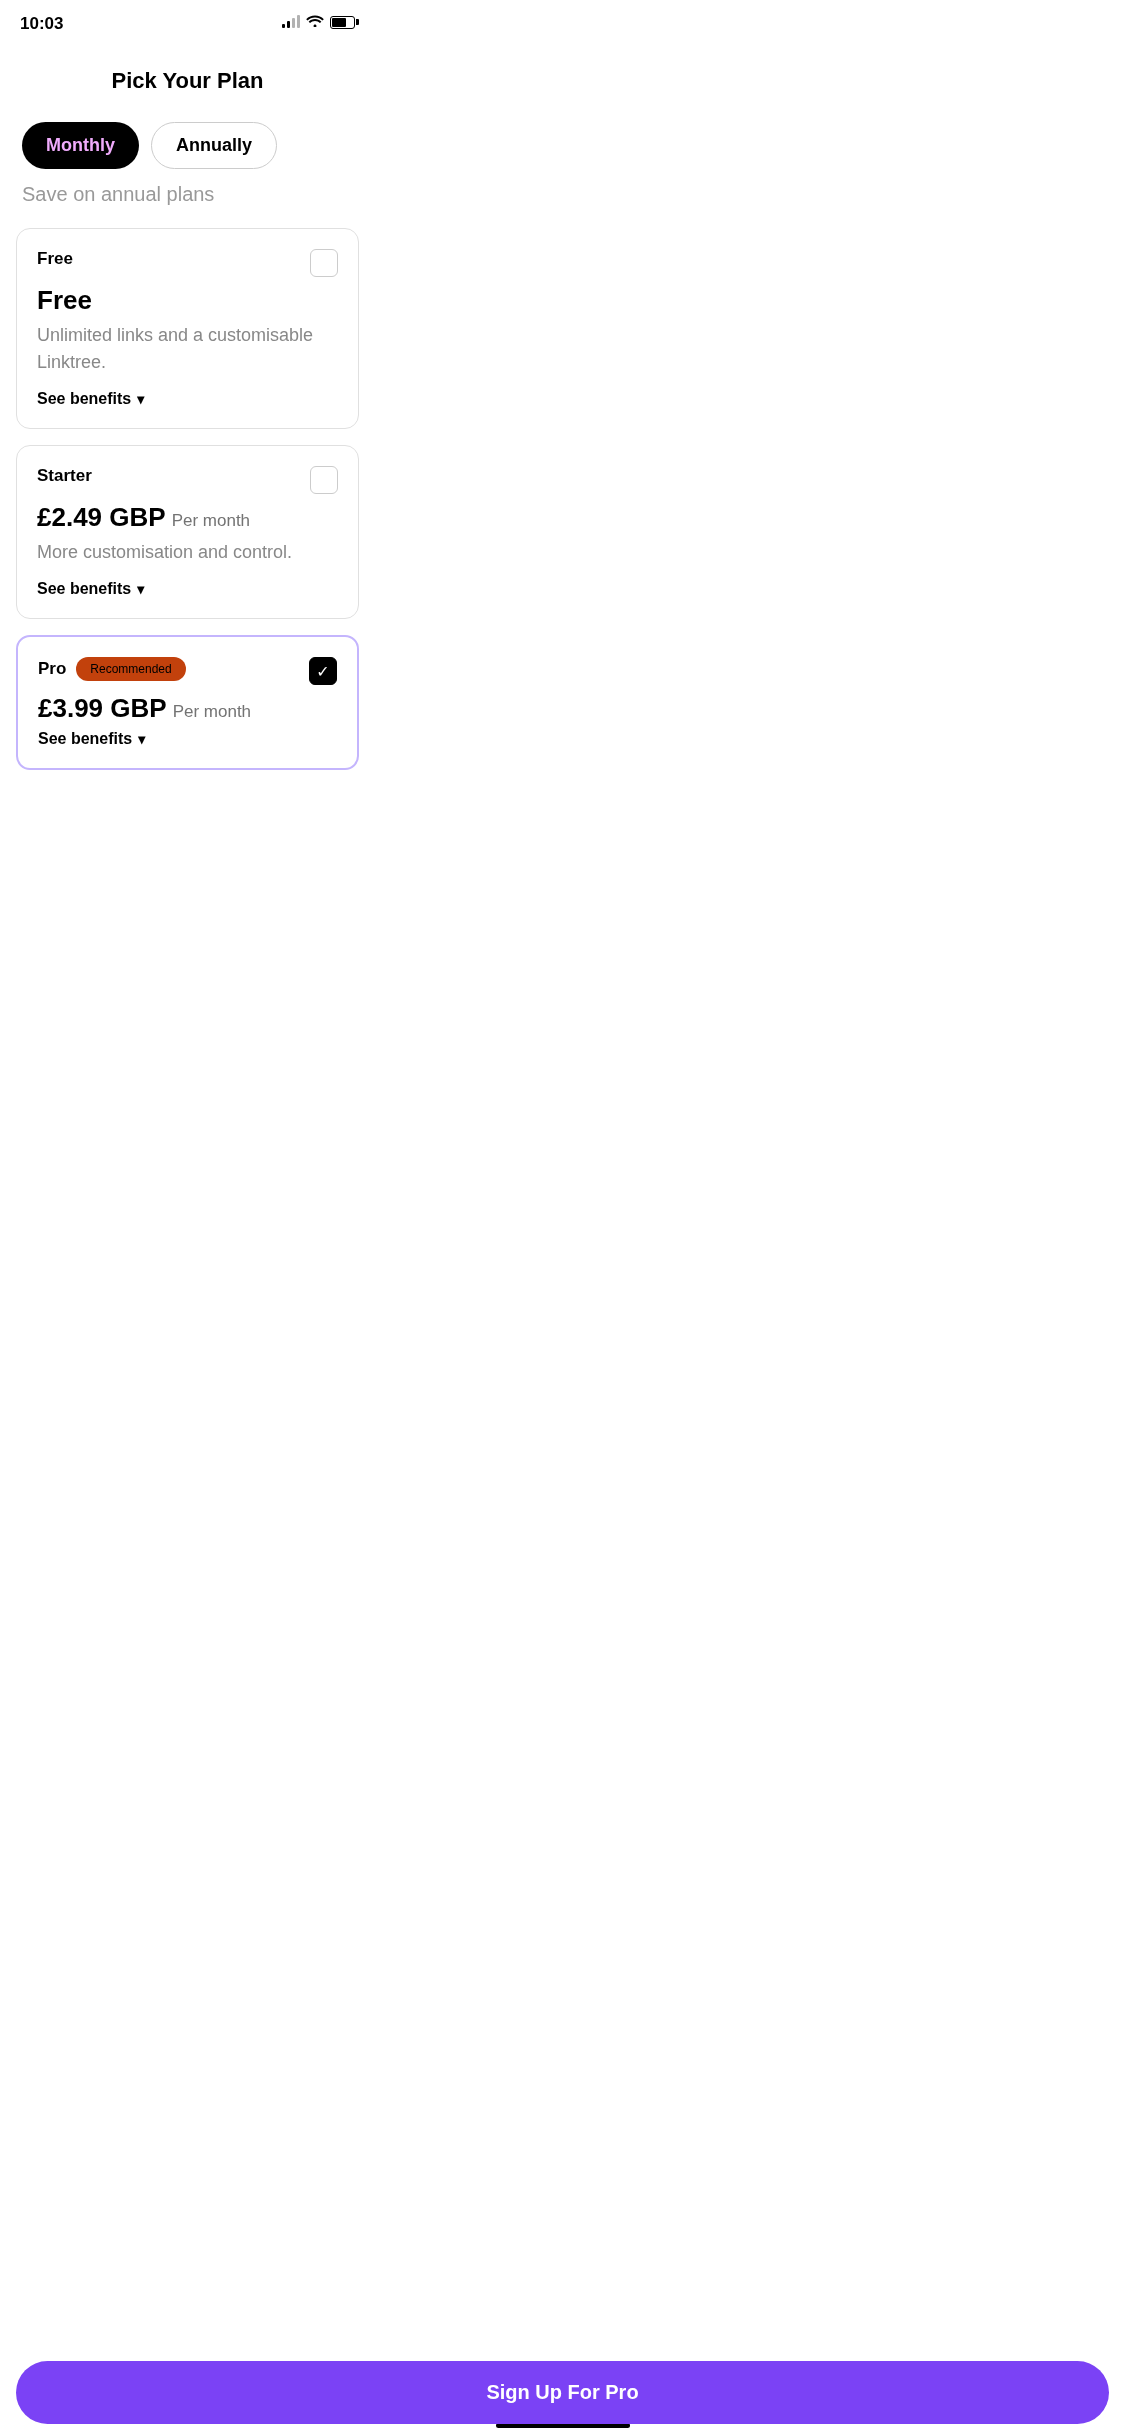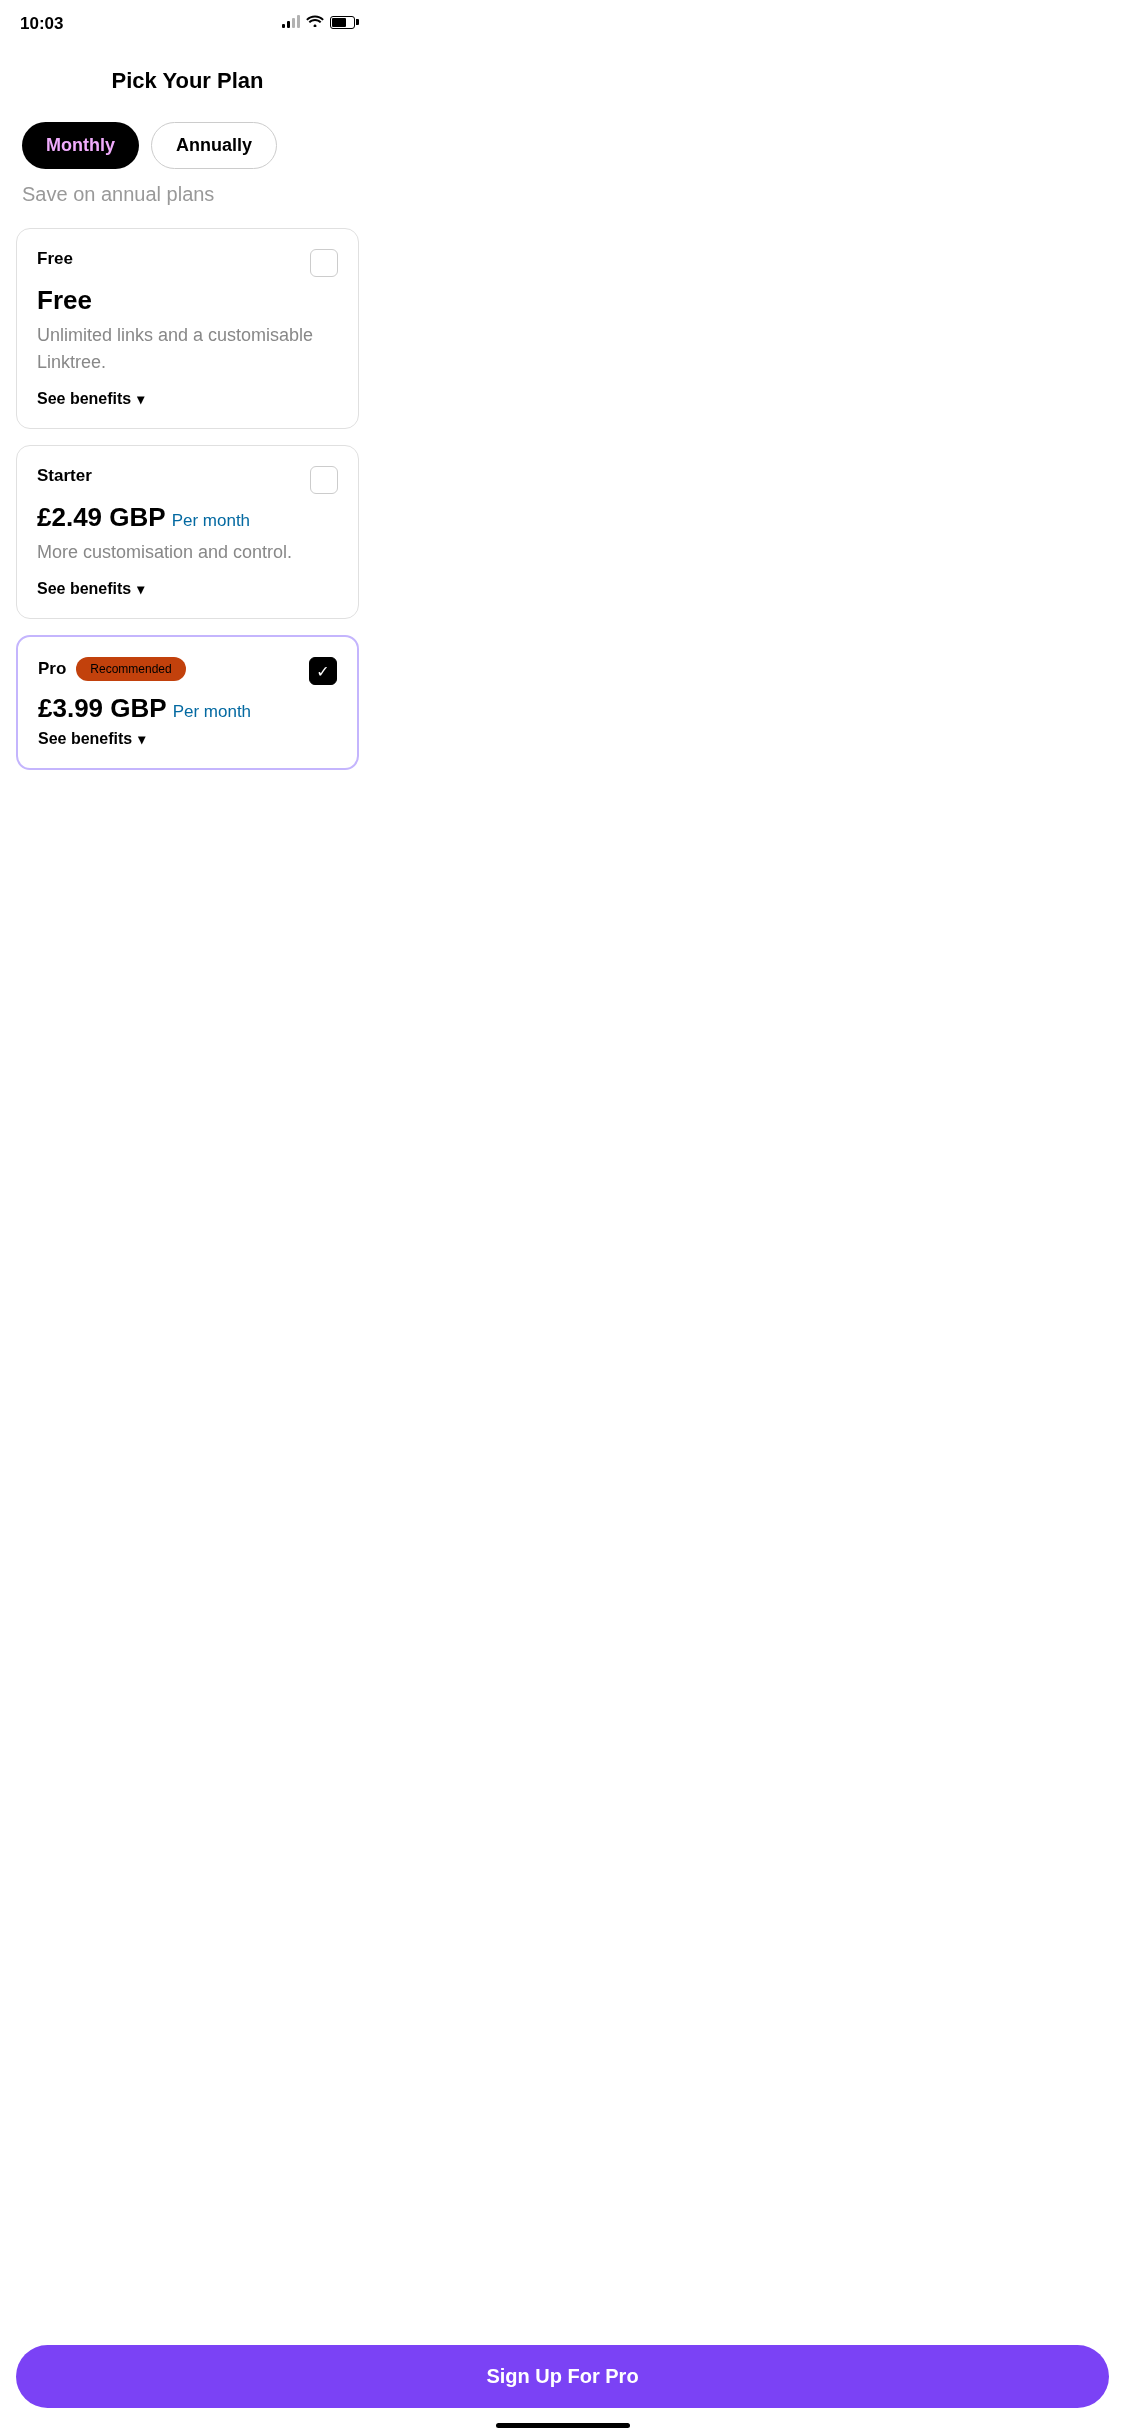--- a/index.html
+++ b/index.html
@@ -194,21 +194,21 @@
     }
 
     .plan-price-free {
       font-size: 26px;
       font-weight: 800;
     }
 
     .plan-period {
       font-size: 17px;
       font-weight: 400;
-      color: #0369a1;
+      color: #737373;
       margin-left: 6px;
     }
 
     .plan-desc {
       font-size: 18px;
       color: #888;
       line-height: 1.5;
       margin-bottom: 14px;
     }
 
@@ -222,21 +222,21 @@
       cursor: pointer;
     }
 
     .chevron-down {
       font-size: 14px;
     }
 
     
     .signup-btn {
       position: fixed;
-      bottom: 28px;
+      bottom: 12px;
       left: 16px;
       right: 16px;
       background: #7b42f5;
       color: #fff;
       font-size: 20px;
       font-weight: 700;
       border: none;
       border-radius: 50px;
       padding: 20px;
       text-align: center;

